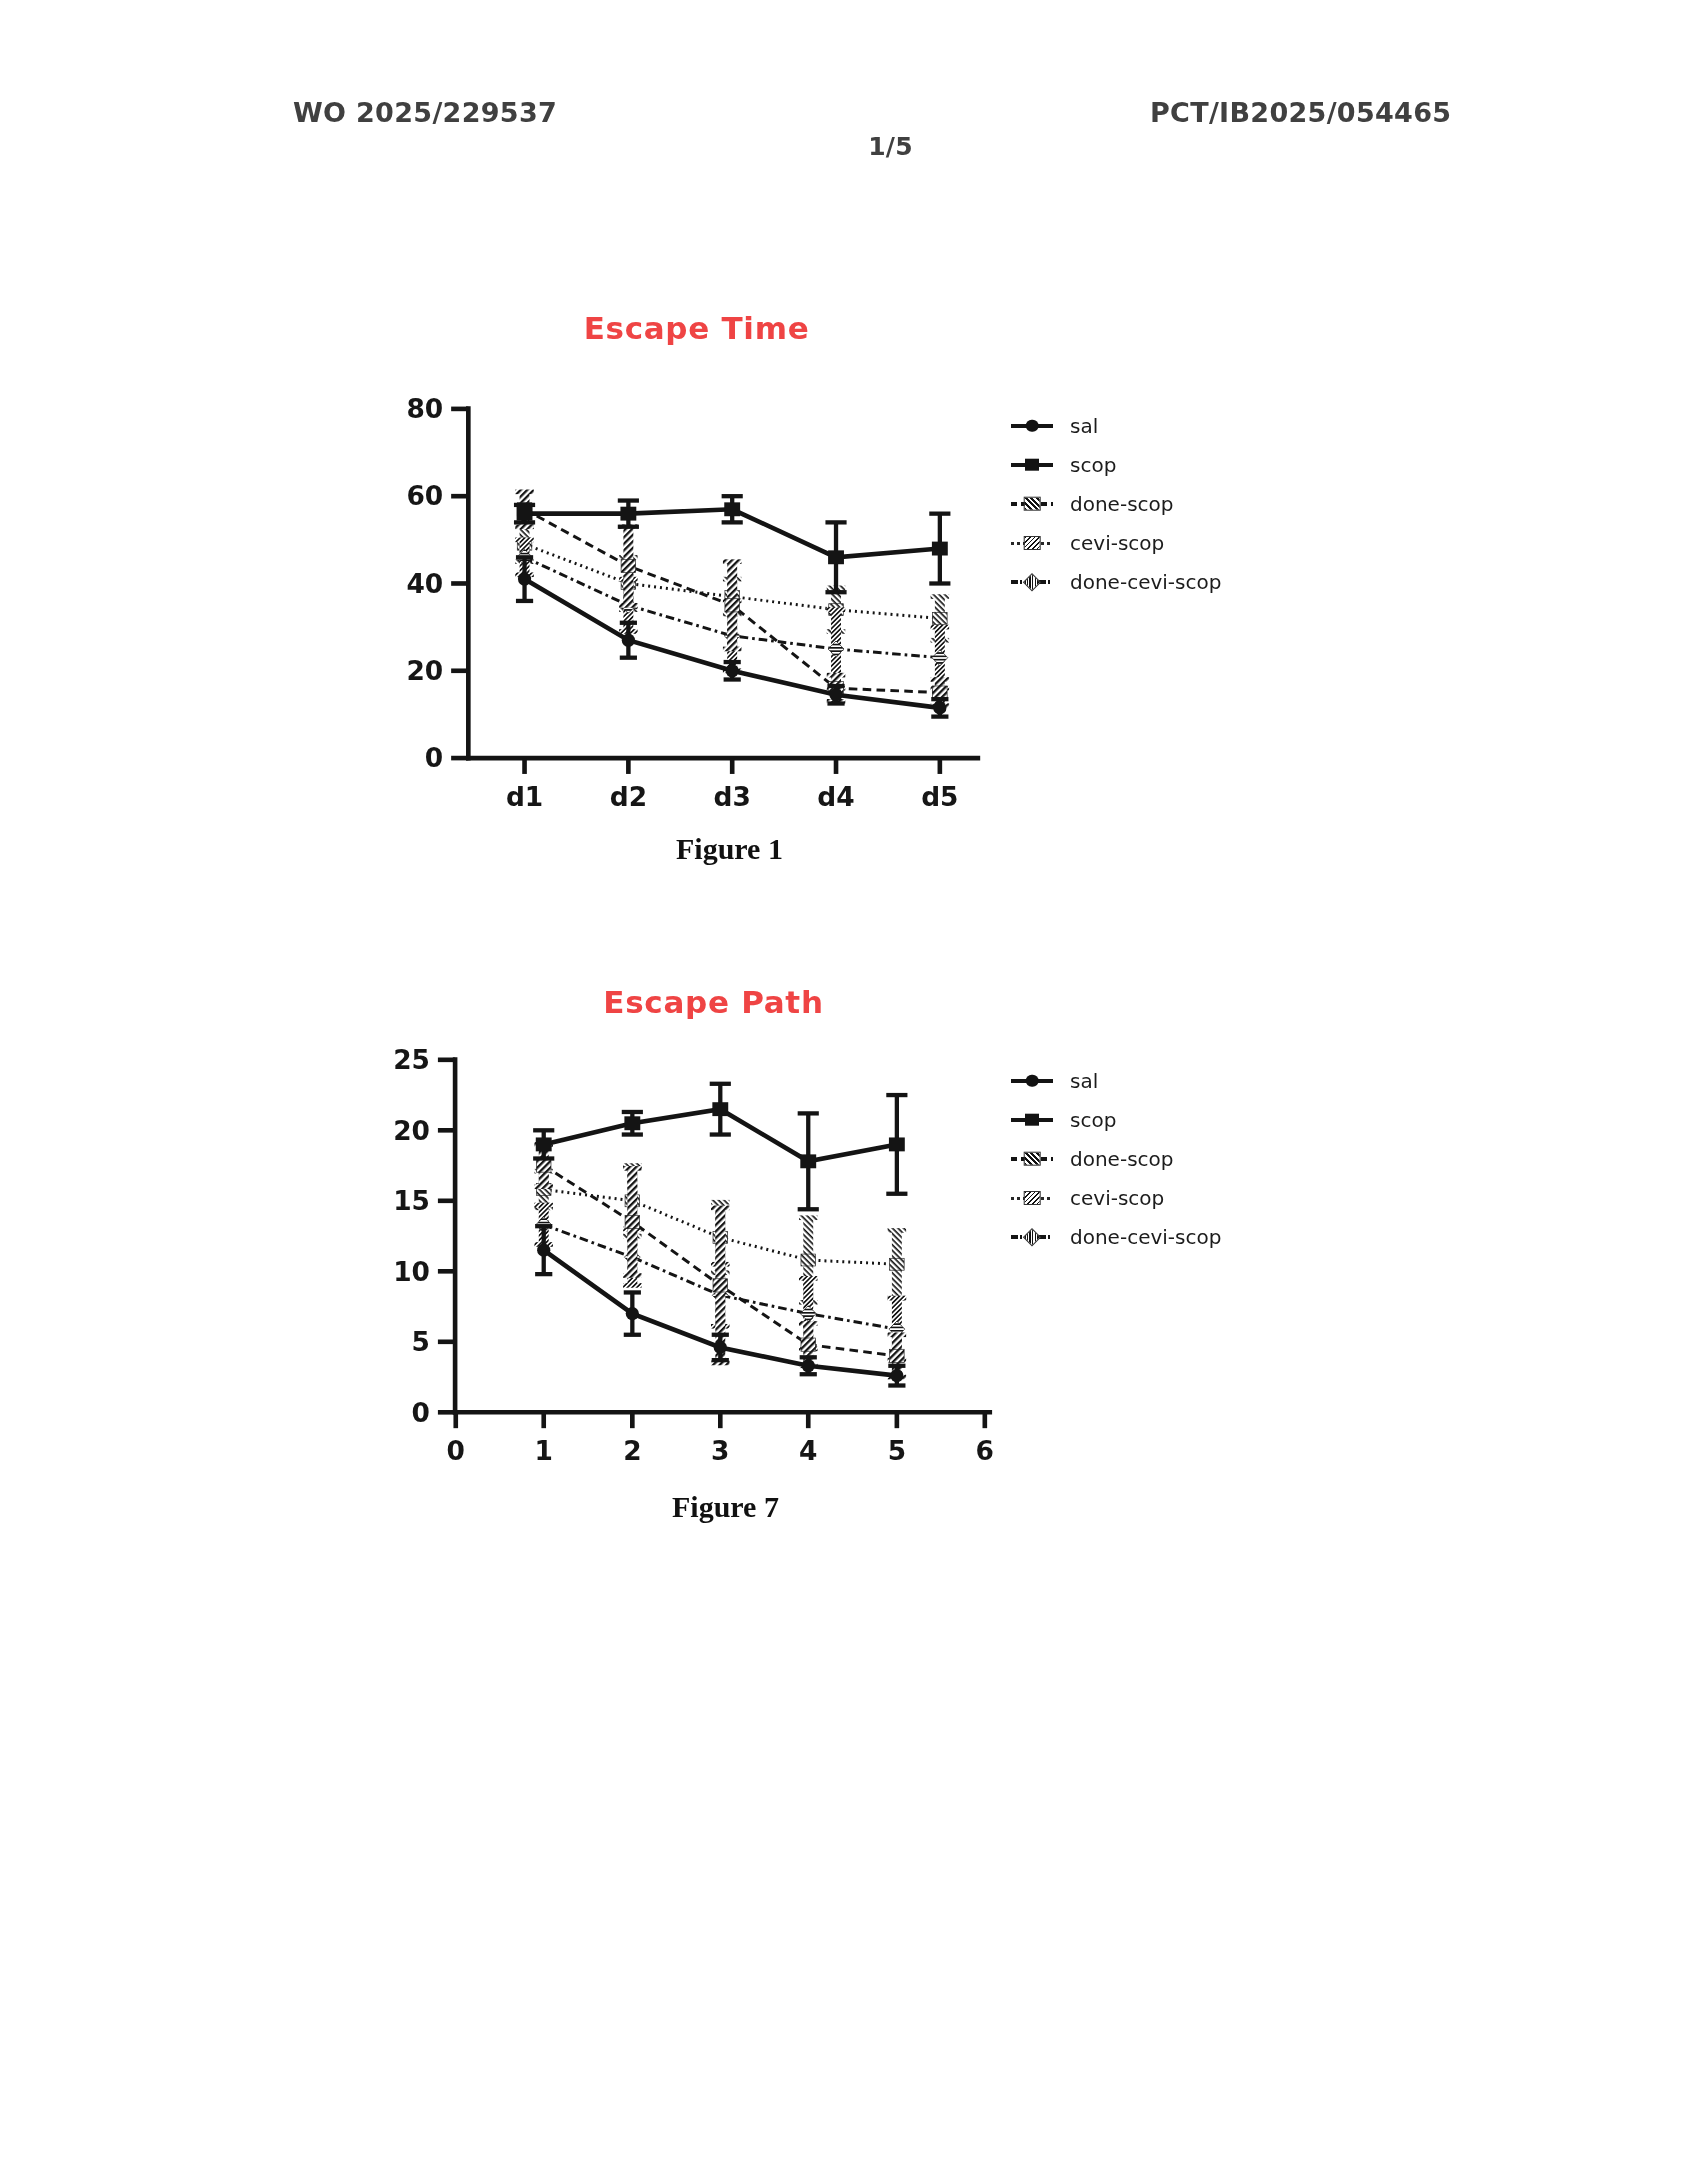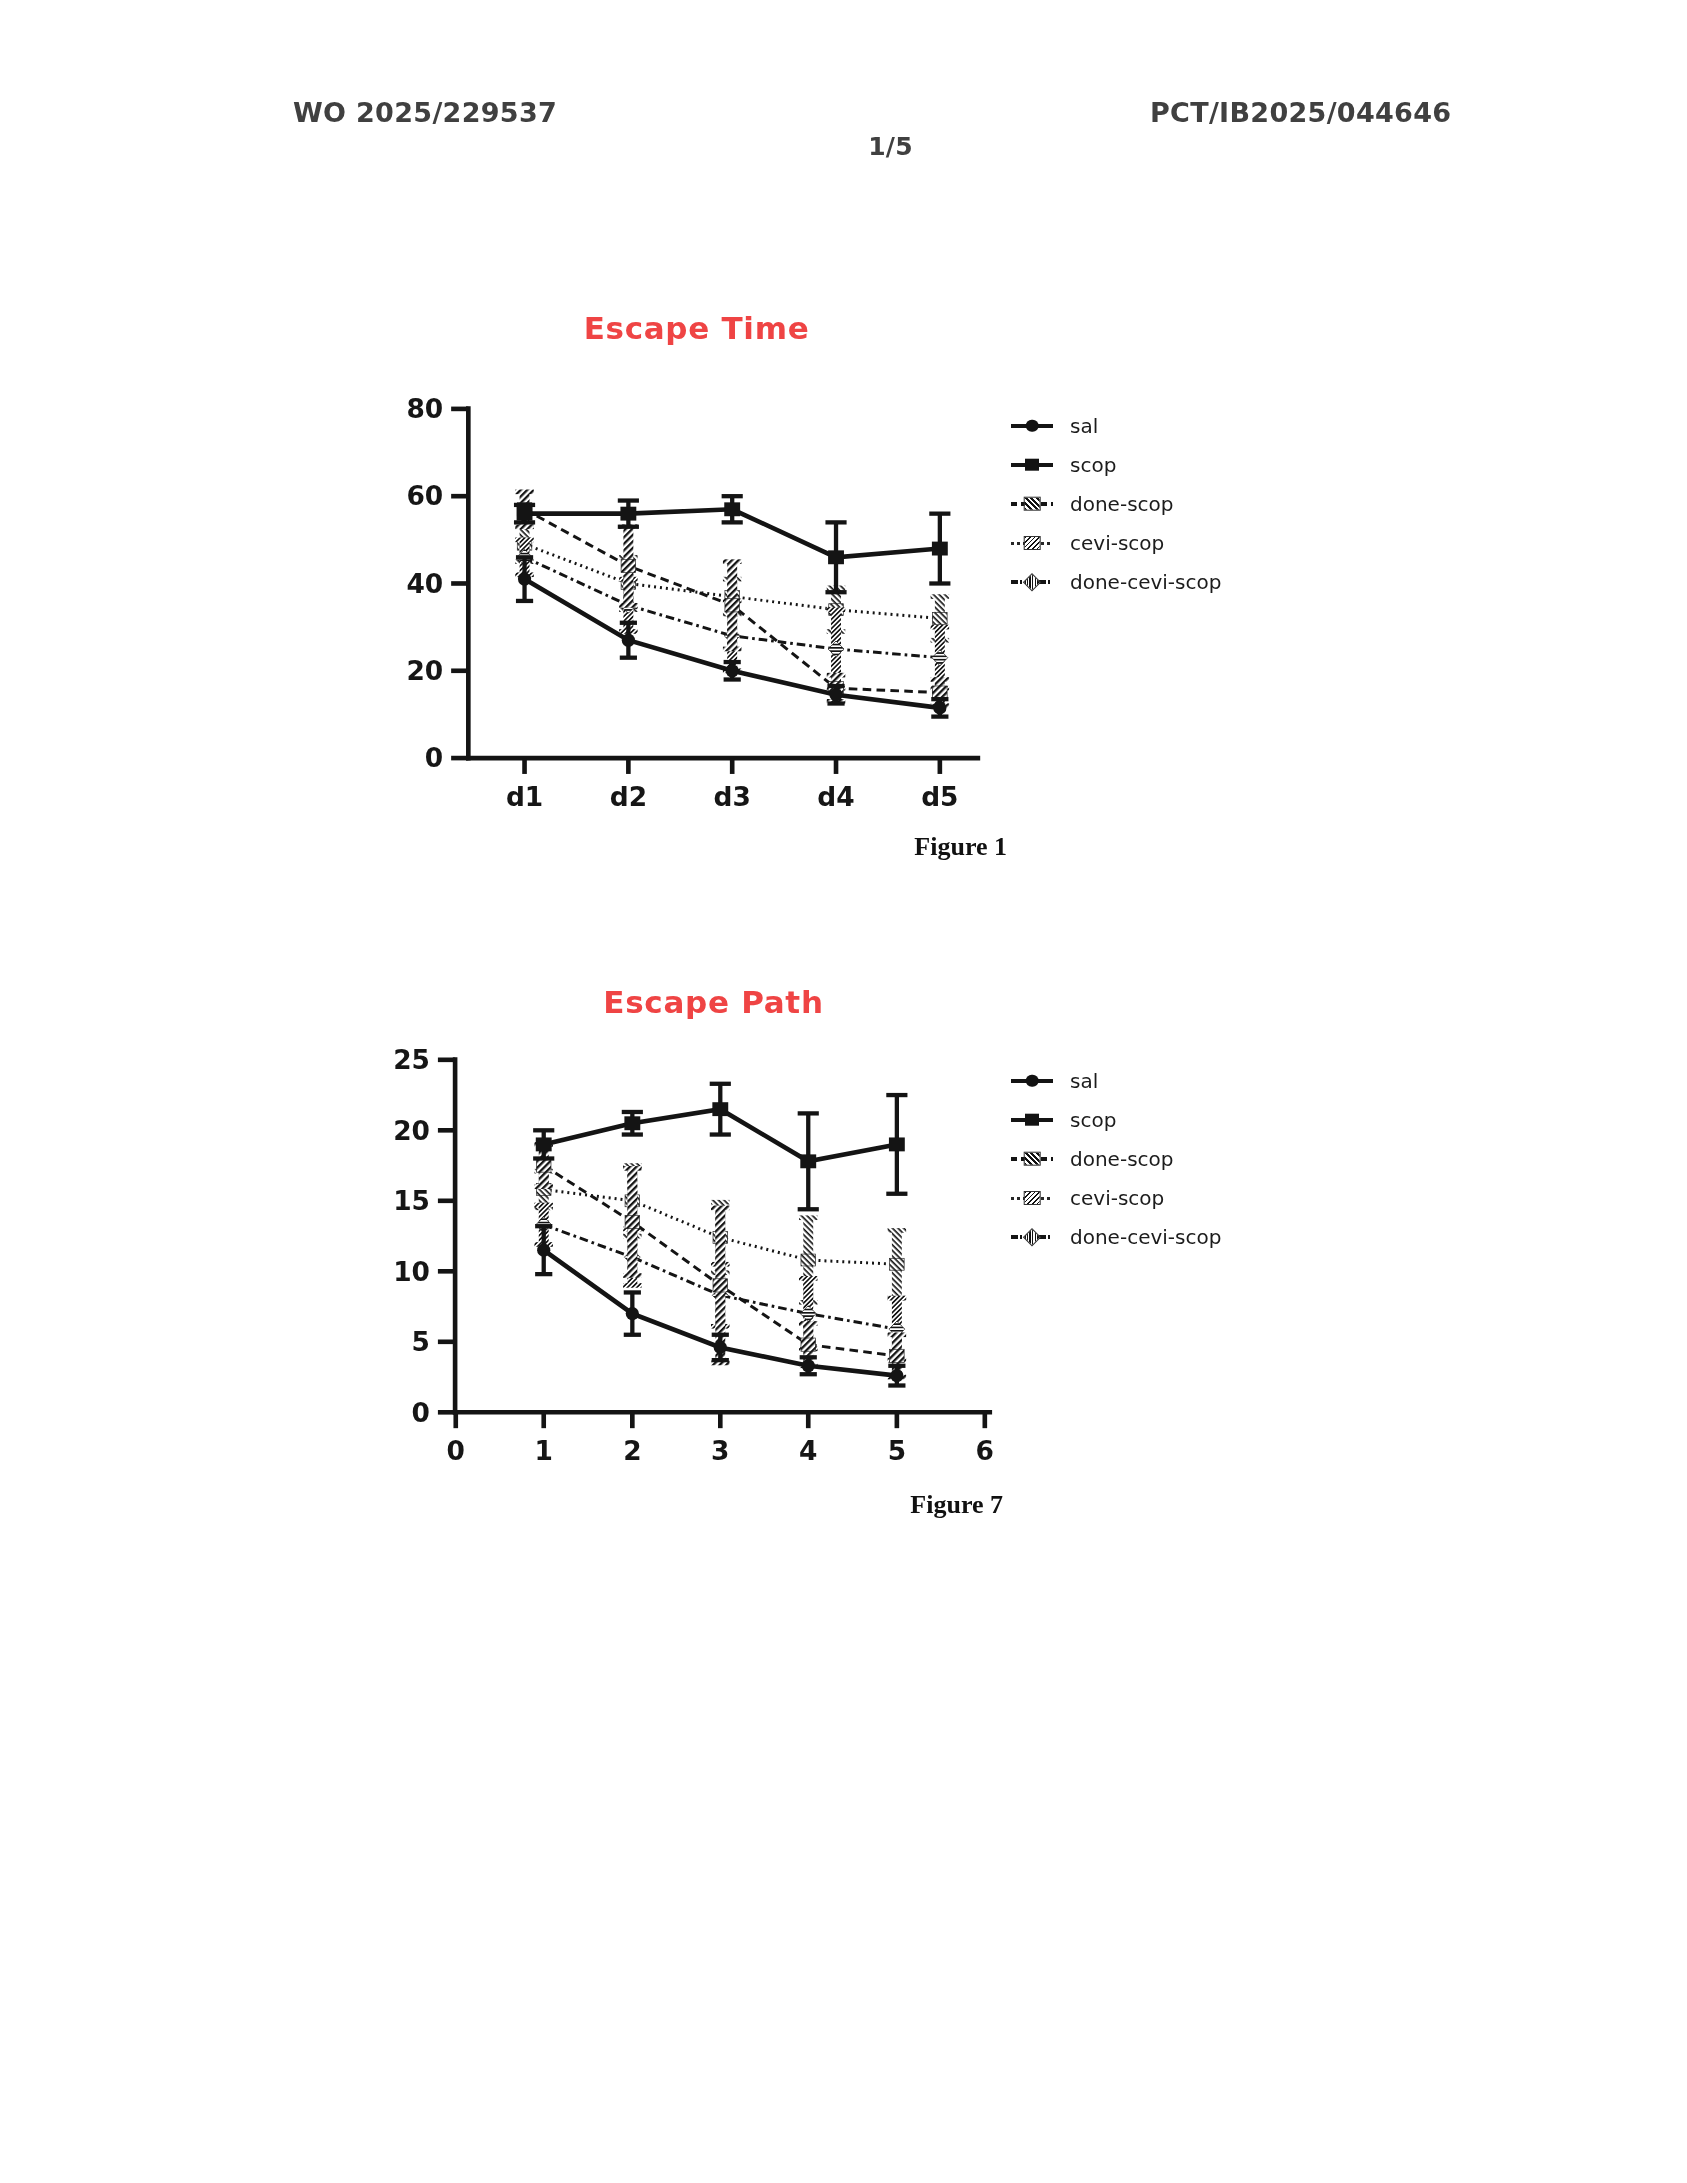--- a/index.html
+++ b/index.html
@@ -9,22 +9,22 @@
   
   .hdr{font-weight:bold;font-size:27px;letter-spacing:0.3px;color:#404040;white-space:nowrap;}
   .hdr-left{left:293px;top:97px;}
   .hdr-right{left:1150px;top:97px;}
   .sheet-num{left:761px;top:132px;width:152px;text-align:right;font-weight:bold;font-size:25px;}
   
   .chart-title{font-weight:bold;font-size:31px;letter-spacing:0.7px;text-align:center;color:#ef4444;}
   .t1{left:498px;top:310px;width:397px;}
   .t2{left:515px;top:984px;width:397px;}
   
-  .caption{font-family:"Liberation Serif","DejaVu Serif",serif;font-weight:bold;font-size:26px;
-           text-align:right;color:#111;}
+  .caption{font-family:"Liberation Serif","DejaVu Serif",serif;font-weight:bold;font-size:30px;
+           text-align:left;color:#111;}
   .cap1{left:676px;top:832px;width:331px;}
   .cap2{left:672px;top:1490px;width:331px;}
   
   .chart{position:absolute;overflow:visible;}
   .c1{left:344px;top:357px;}
   .c2{left:344px;top:1032px;}
   .chart text.tick{font-family:"DejaVu Sans",sans-serif;font-weight:bold;font-size:40px;fill:#161616;}
   
   .legend{position:absolute;display:flex;flex-direction:column;}
   .l1{left:1011px;top:406px;}
@@ -40,21 +40,21 @@
   .mk.circle{width:12.6px;height:12.6px;border-radius:50%;background:#121212;}
   .mk.square{width:14px;height:12.6px;background:#121212;}
   .mk.hatch1{width:14.6px;height:12.6px;background:repeating-linear-gradient(45deg,#111 0 2px,#fff 2px 4px);outline:0.7px solid #333;}
   .mk.hatch2{width:14.6px;height:12px;background:repeating-linear-gradient(135deg,#111 0 1.3px,#fff 1.3px 3.3px);outline:0.7px solid #333;}
   .mk.hatch3{width:10.6px;height:10.6px;transform:translate(-50%,-50%) rotate(45deg);background:repeating-linear-gradient(45deg,#111 0 1.3px,#fff 1.3px 2.6px);outline:0.7px solid #333;}
 </style>
 </head>
 <body>
 
 <div class="abs hdr hdr-left">WO 2025/229537</div>
-<div class="abs hdr hdr-right">PCT/IB2025/044646</div>
+<div class="abs hdr hdr-right">PCT/IB2025/054465</div>
 <div class="abs hdr sheet-num">1/5</div>
 
 <div class="abs chart-title t1">Escape Time</div>
 
 <svg id="chart1" class="chart c1" width="701" height="490" viewBox="0 0 1060 740">
     <defs>
       <pattern id="chart1-p1" width="7" height="7" patternUnits="userSpaceOnUse" patternTransform="rotate(45)">
         <rect width="7" height="7" fill="#fff"></rect>
         <rect width="3.5" height="7" fill="#141414"></rect>
       </pattern>

